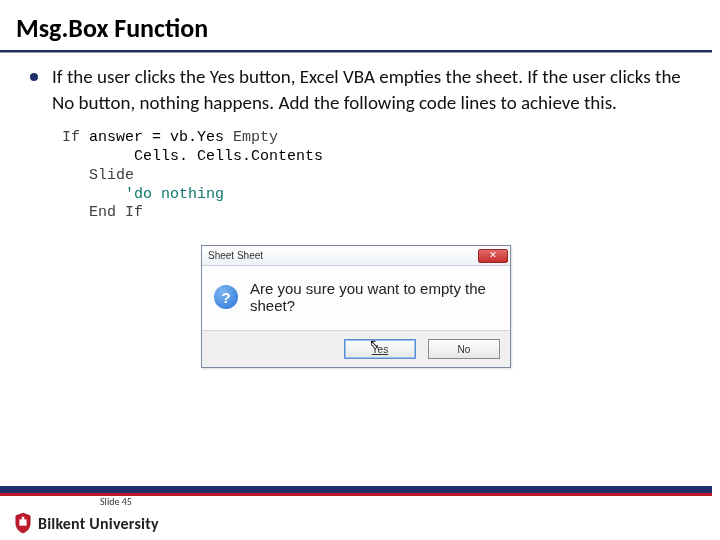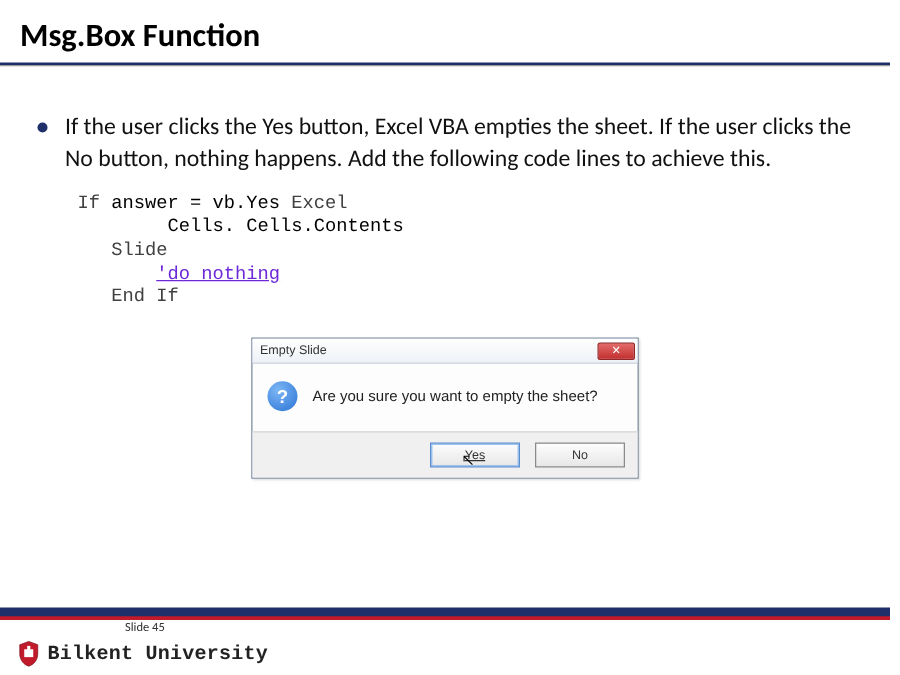--- a/index.html
+++ b/index.html
@@ -1,74 +1,74 @@
 <!DOCTYPE html>
 <html><head>
 <meta charset="utf-8">
 <style>
   * { margin: 0; padding: 0; box-sizing: border-box; }
   html, body { width: 720px; height: 540px; font-family: Calibri, Arial, sans-serif; background: #fff; color: #000; }
   .slide { width: 712px; height: 540px; position: relative; }
   .title { font-size: 26px; font-weight: bold; padding: 12px 0 6px 16px; }
   .title-rule { height: 2px; background: #1f2f6a; margin: 0 0 0 0; width: 100%; }
   .title-rule-thin { height: 1px; background: #999; width: 100%; }
-  .body { padding: 36px 30px 0 30px; }
+  .body { padding: 11px 30px 0 30px; }
   .bullet-row { display: flex; align-items: flex-start; }
   .bullet-dot { width: 8px; height: 8px; border-radius: 50%; background: #1f2f6a; margin-top: 9px; margin-right: 14px; flex-shrink: 0; }
   .bullet-text { font-size: 19px; line-height: 1.35; color: #111; }
   .code-block { font-family: "Courier New", monospace; font-size: 15px; line-height: 1.25; margin: 14px 0 0 32px; white-space: pre; }
   .kw { color: #404040; }
-  .cmt { color: #6d28d9; text-decoration: underline; }
+  .cmt { color: #0f766e; }
 
   
   .dialog-wrap { margin: 22px auto 0 auto; width: 310px; }
   .dialog { border: 1px solid #7a8aa0; background: #fdfdfd; font-family: "Segoe UI", Tahoma, sans-serif; font-size: 10px; color: #333; box-shadow: 1px 1px 2px rgba(0,0,0,0.15); }
   .dialog-titlebar { display: flex; align-items: center; justify-content: space-between; height: 20px; padding: 0 0 0 6px; background: linear-gradient(#fefefe,#eef2f7); border-bottom: 1px solid #c7d0dd; }
   .dialog-titlebar .tt { font-size: 10px; color: #333; }
   .dialog-close { width: 30px; height: 14px; background: linear-gradient(#e36a6a,#c33030); border: 1px solid #962626; border-radius: 2px; margin-right: 2px; display: flex; align-items: center; justify-content: center; color: #fff; font-size: 9px; line-height: 1; }
   .dialog-body { display: flex; align-items: center; padding: 14px 10px 16px 12px; }
   .q-icon { width: 24px; height: 24px; border-radius: 50%; background: radial-gradient(circle at 35% 30%, #7cb6f4, #2a73d6); display: flex; align-items: center; justify-content: center; color: #fff; font-weight: bold; font-size: 15px; margin-right: 12px; flex-shrink:0; }
-  .dialog-msg { font-size: 12px; color: #222; }
+  .dialog-msg { font-size: 15px; color: #222; }
   .dialog-footer { background: #f0f0f0; border-top: 1px solid #d6d6d6; padding: 8px 10px; display: flex; justify-content: flex-end; gap: 12px; }
   .dlg-btn { width: 72px; height: 20px; background: linear-gradient(#fdfdfd,#e7e7e7); border: 1px solid #8a8a8a; font-size: 10px; display: flex; align-items: center; justify-content: center; cursor: pointer; }
   .dlg-btn.focus { border: 1px solid #5a8ed0; box-shadow: 0 0 0 1px #9cc3f0 inset; text-decoration: underline; }
 
   .cursor { position: absolute; font-size: 12px; color: #000; }
 
   
   .footer-band { position: absolute; left: 0; bottom: 44px; width: 100%; height: 10px; background: #1f2f6a; border-bottom: 3px solid #c11a2b; }
   .slide-num { position: absolute; left: 100px; bottom: 32px; font-size: 10px; color: #333; }
-  .logo-row { position: absolute; left: 14px; bottom: 6px; display: flex; align-items: center; gap: 6px; font-family: Liberation Mono, monospace; }
+  .logo-row { position: absolute; left: 14px; bottom: 6px; display: flex; align-items: center; gap: 6px; }
   .crest { width: 18px; height: 22px; }
   .uni-name { font-size: 16px; font-weight: bold; color: #222; letter-spacing: 0.2px; }
 </style>
 </head>
 <body>
 
 <div class="slide">
   <div class="title">Msg.Box Function</div>
   <div class="title-rule"></div>
   <div class="title-rule-thin"></div>
 
   <div class="body">
     <div class="bullet-row">
       <div class="bullet-dot"></div>
       <div class="bullet-text">If the user clicks the Yes button, Excel VBA empties the sheet. If the user clicks the No button, nothing happens. Add the following code lines to achieve this.</div>
     </div>
 
-    <div class="code-block"><span class="kw">If</span><span> answer = vb.Yes </span><span class="kw">Excel</span>
+    <div class="code-block"><span class="kw">If</span><span> answer = vb.Yes </span><span class="kw">Empty</span>
 <span>        Cells. Cells.Contents</span>
 <span class="kw">   Slide</span>
 <span>       </span><span class="cmt">'do nothing</span>
 <span class="kw">   End If</span></div>
 
     <div class="dialog-wrap" style="position:relative;">
       <div class="dialog">
         <div class="dialog-titlebar">
-          <span class="tt">Empty Slide</span>
+          <span class="tt">Sheet Sheet</span>
           <div class="dialog-close">
               <span>✕</span>
             </div>
         </div>
         <div class="dialog-body">
           <div class="q-icon">?</div>
           <div class="dialog-msg">Are you sure you want to empty the sheet?</div>
         </div>
         <div class="dialog-footer">
           <div class="dlg-btn focus">Yes</div>

